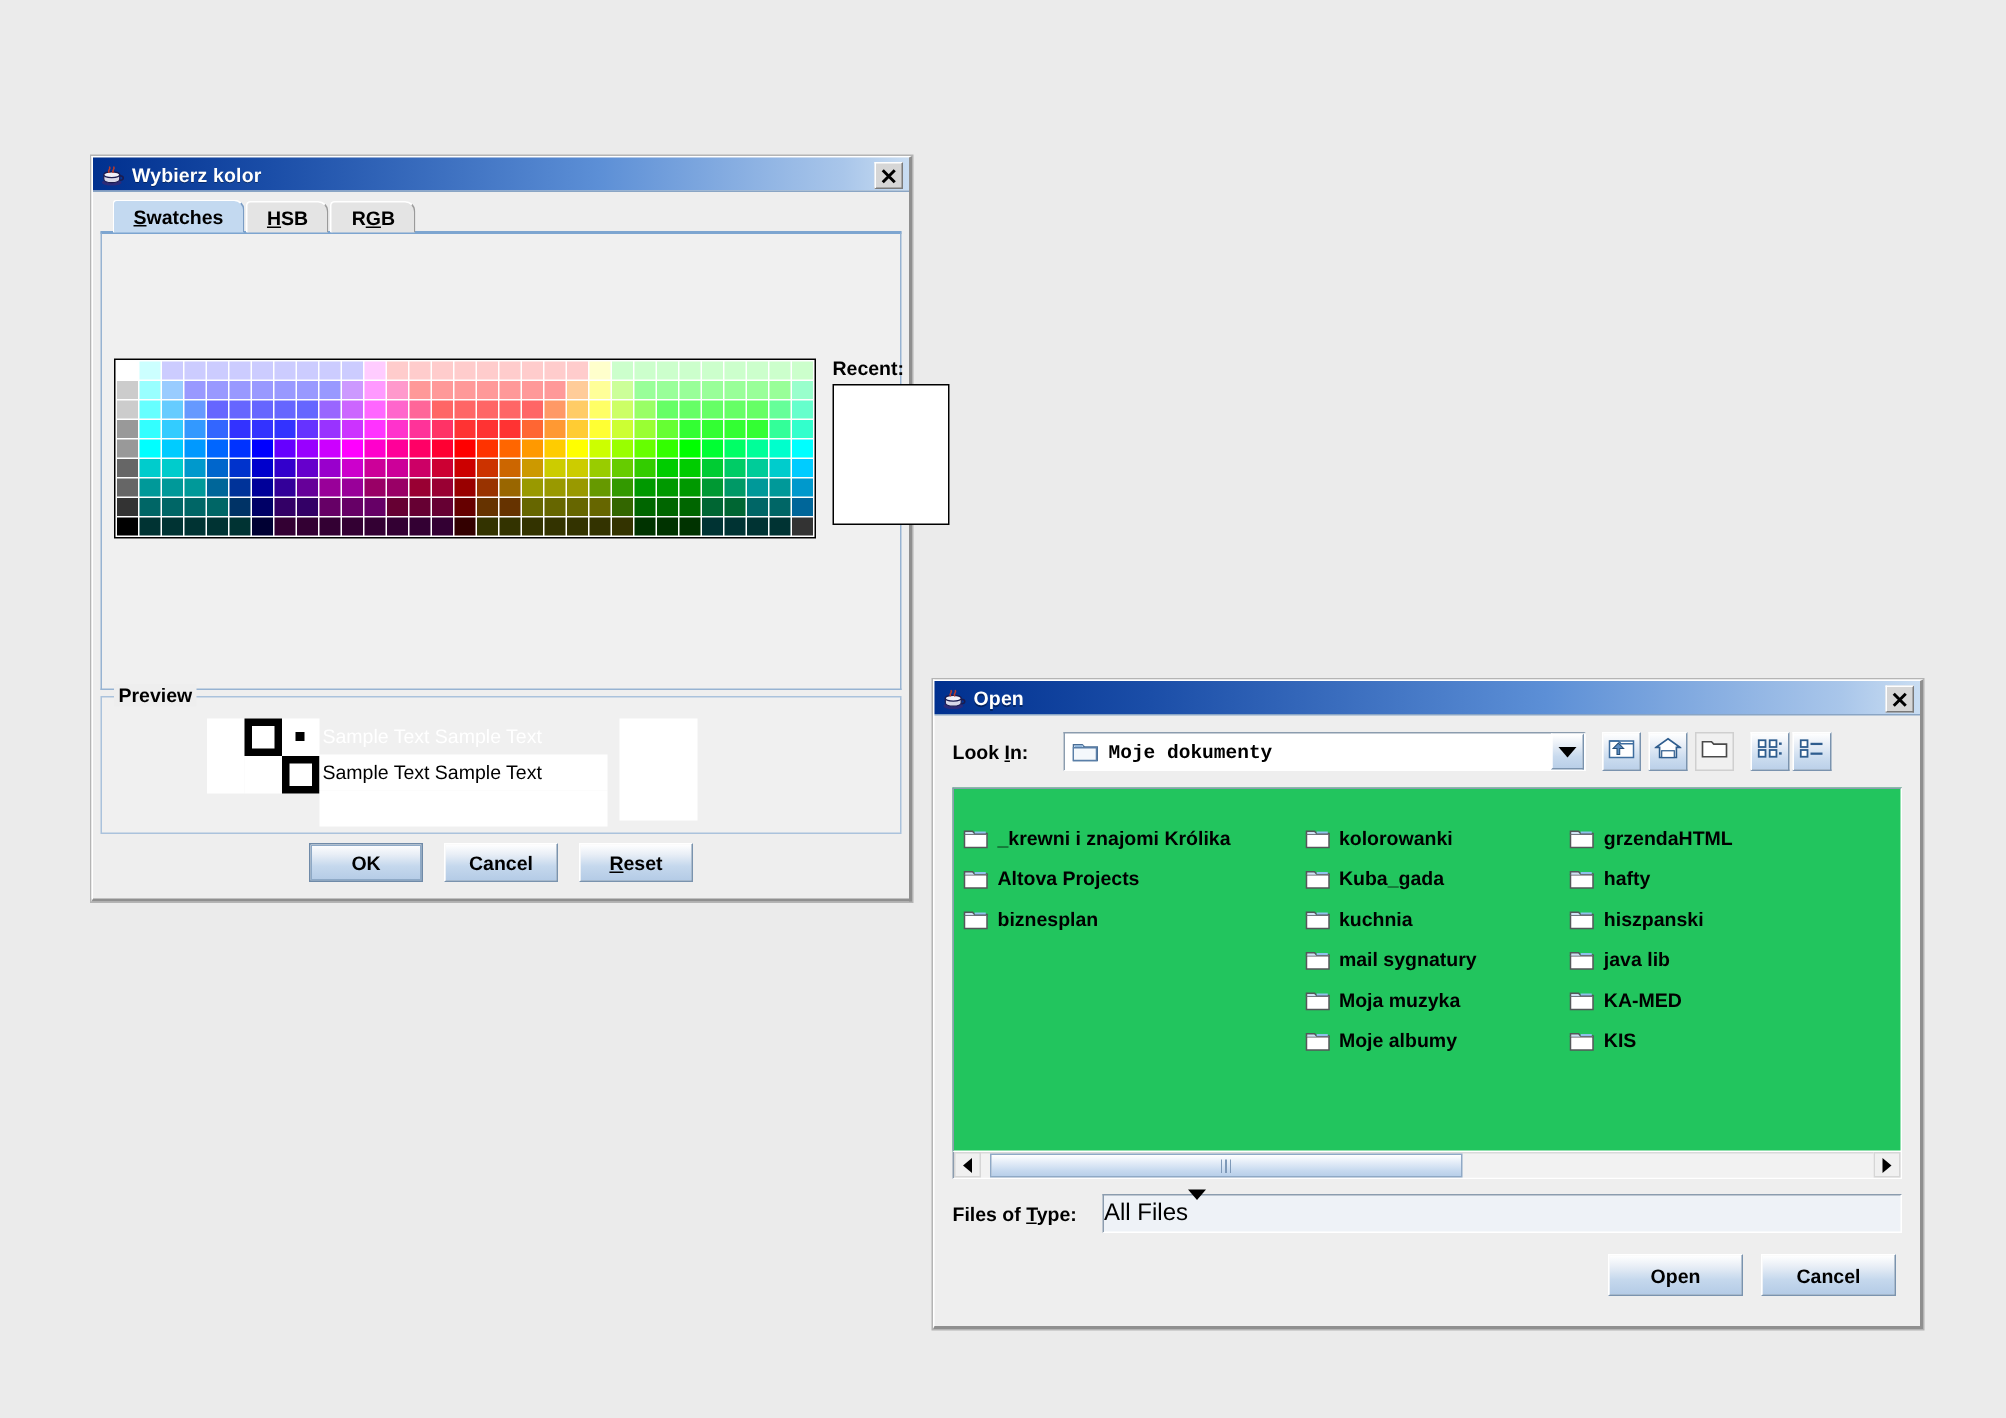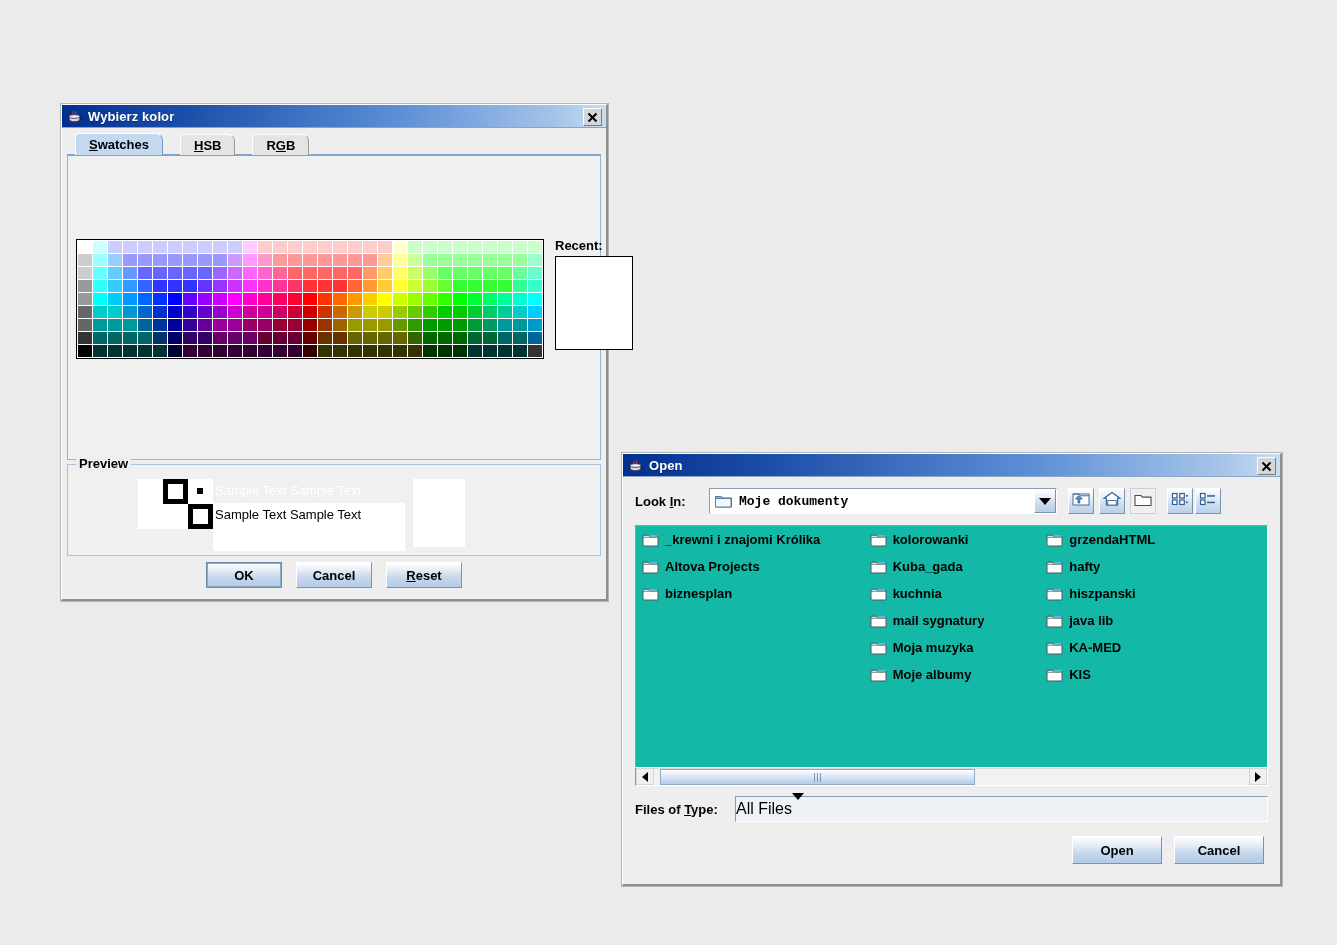--- a/index.html
+++ b/index.html
@@ -41,21 +41,21 @@
     border-right:1px solid #7a7a7a;border-bottom:1px solid #7a7a7a;
     display:flex;align-items:center;justify-content:center;
     font-size:12px;font-weight:bold;color:#000;line-height:1;
     font-family:"Liberation Sans",sans-serif;cursor:pointer;
   }
 
   
   #colorchooser{left:61px;top:104px;width:547px;height:497px;}
   .cc-body{padding:4px 5px 5px 5px;height:calc(100% - 23px);box-sizing:border-box;display:flex;flex-direction:column;}
 
-  .tabrow{display:flex;align-items:flex-end;height:23px;padding-left:8px;position:relative;z-index:3;gap:16px;}
+  .tabrow{display:flex;align-items:flex-end;height:23px;padding-left:8px;position:relative;z-index:3;}
   .tab{
     height:21px;padding:0 13px;margin-right:1px;
     display:flex;align-items:center;justify-content:center;
     font-size:13px;font-weight:bold;color:#000;
     background:#e4e4e4;
     border-top:1px solid #ffffff;border-left:1px solid #ffffff;
     border-right:1px solid #9a9a9a;
     border-top-left-radius:3px;border-top-right-radius:7px;
     cursor:pointer;box-sizing:border-box;
   }
@@ -155,24 +155,24 @@
     background:linear-gradient(to bottom,#ffffff 0%,#e9eff7 30%,#cbdcef 68%,#bbd0e9 100%);
     border-top:1px solid #ffffff;border-left:1px solid #ffffff;
     border-right:1px solid #7a93ae;border-bottom:1px solid #7a93ae;
     display:flex;align-items:center;justify-content:center;box-sizing:border-box;cursor:pointer;
   }
   .tbtn.flat{background:#f0f0f0;border-color:#cfcfcf #cfcfcf #cfcfcf #cfcfcf;border-style:solid;border-width:1px;}
   .tbtn.gapl{margin-left:11px;}
   .tbtn.nogap{margin-left:2px;}
 
   .filelist{
-    flex:1;background:#14b8a6;
+    flex:1;background:#22c55e;
     border-top:1px solid #8b9cae;border-left:1px solid #8b9cae;
     border-right:1px solid #ffffff;border-bottom:1px solid #ffffff;
-    box-sizing:border-box;padding:0 0 0 6px;position:relative;overflow:hidden;
+    box-sizing:border-box;padding:19px 0 0 6px;position:relative;overflow:hidden;
   }
   .fl-cols{display:flex;}
   .fl-col{display:flex;flex-direction:column;}
   .fl-item{display:flex;align-items:center;height:27px;white-space:nowrap;cursor:pointer;}
   .fl-item span.nm{font-size:13px;font-weight:bold;color:#000;margin-left:6px;}
   .hscroll{
     height:18px;display:flex;align-items:stretch;
     background:#f0f0f0;
     border-left:1px solid #8b9cae;border-bottom:1px solid #ffffff;border-right:1px solid #ffffff;
     box-sizing:border-box;

